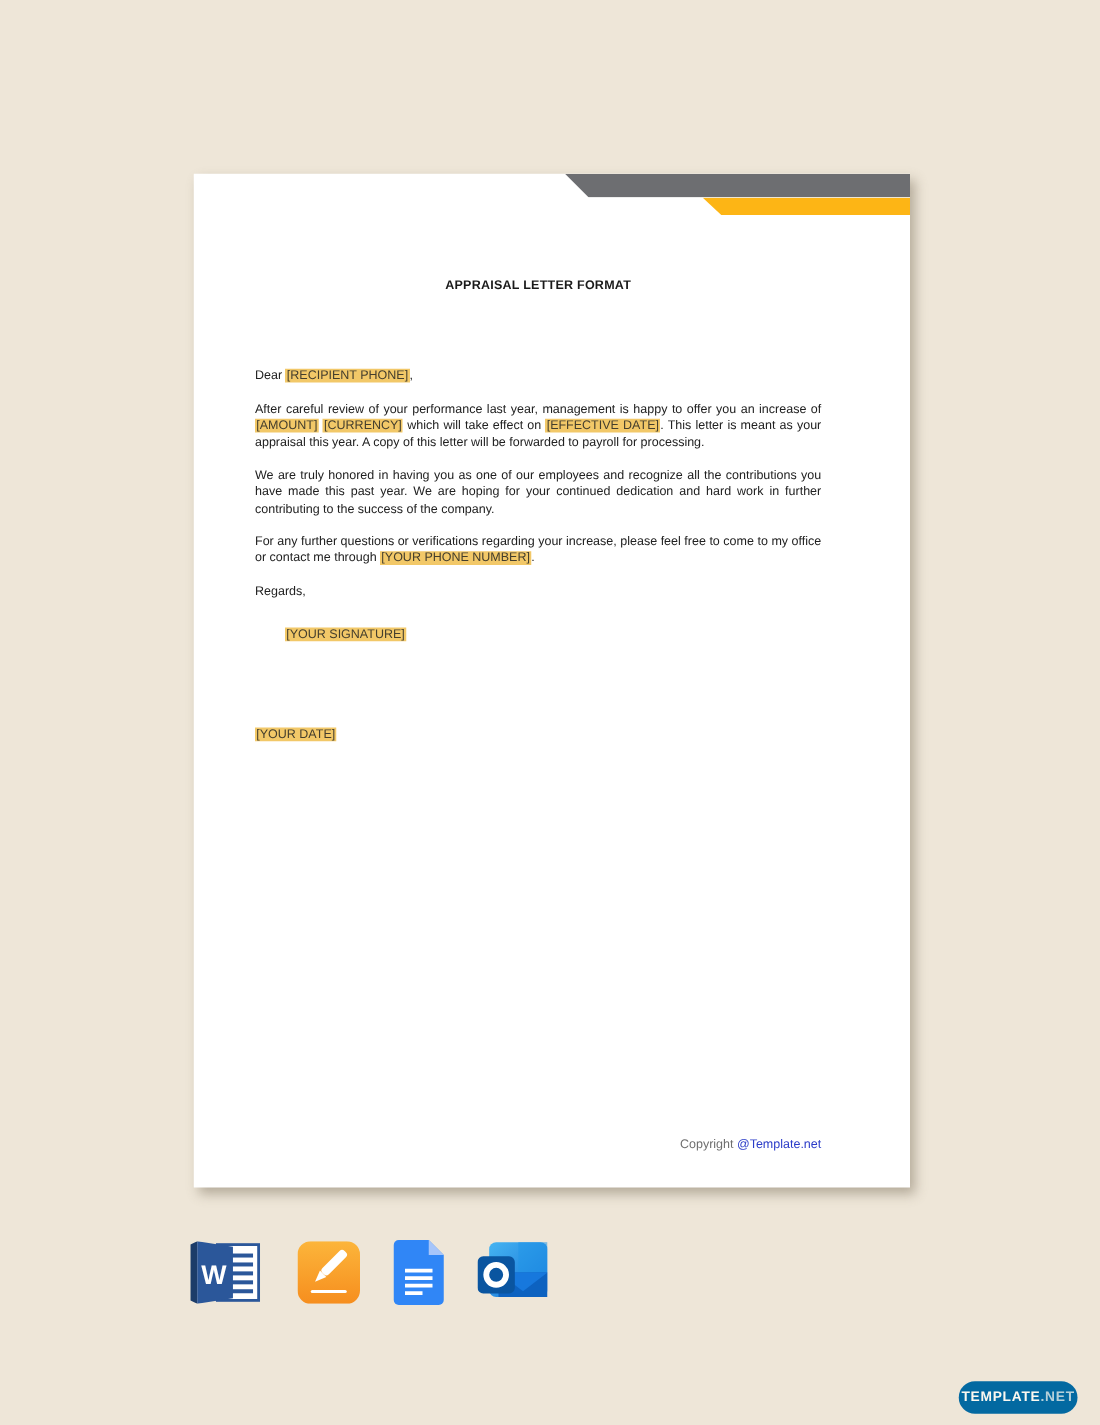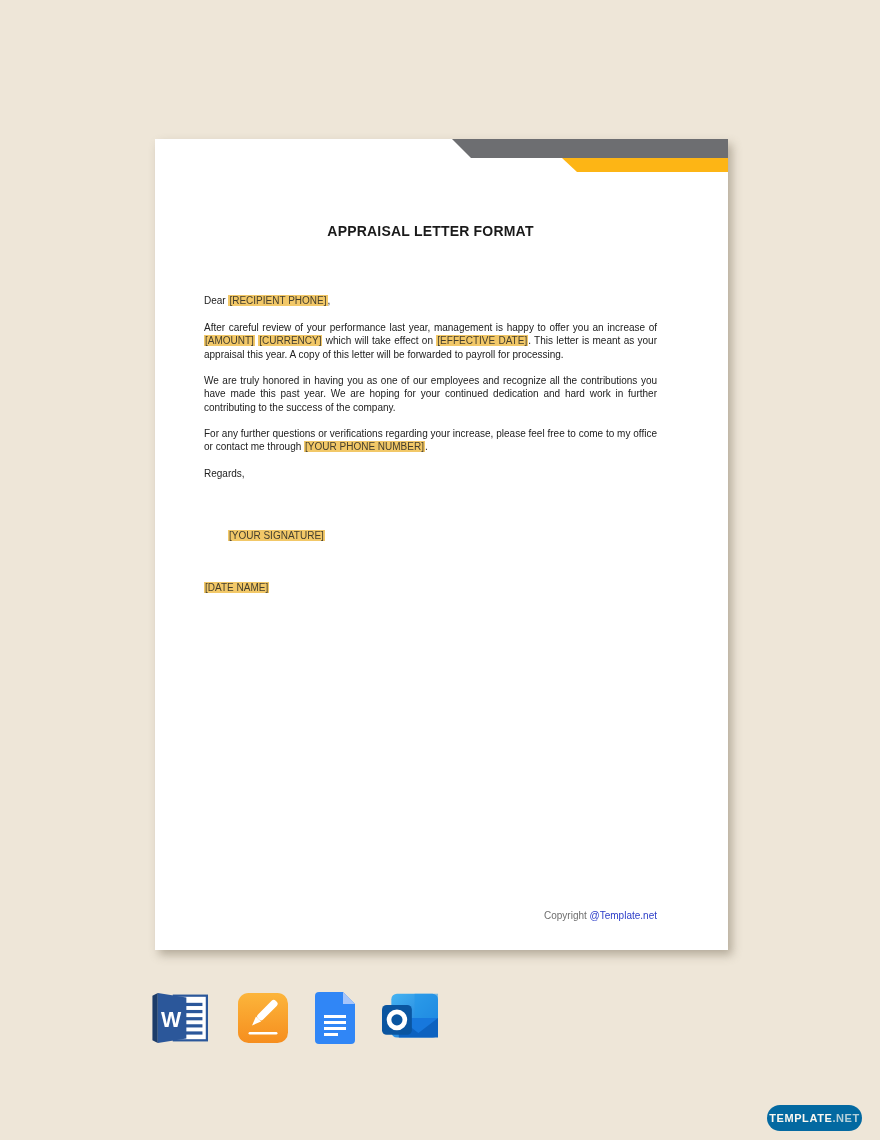--- a/index.html
+++ b/index.html
@@ -24,40 +24,40 @@
   }
   .bar-yellow {
     position:absolute; top:19px; right:0;
     width:166px; height:14px;
     background:#FDB515;
     clip-path:polygon(0 0,100% 0,100% 100%,15px 100%);
   }
   .title {
     position:absolute; top:84px; left:49px; width:453px;
     text-align:center;
-    font-size:14px; font-weight:bold; color:#1a1a1a;
+    font-size:10px; font-weight:bold; color:#1a1a1a;
     letter-spacing:0.2px;
   }
   .block {
     position:absolute; left:49px; width:453px;
     font-size:10px; line-height:13.3px; color:#212121;
   }
   .para { text-align:justify; }
   .hl {
     background:#F2C868;
     color:#443E2D;
     padding:0 1px;
   }
   .b-date   { top:129px; }
   .b-dear   { top:155px; }
   .b-p1     { top:182px; }
   .b-p2     { top:235px; }
   .b-p3     { top:288px; }
   .b-close  { top:328px; }
-  .b-sig    { top:390px;padding-left:24px; }
+  .b-sig    { top:362px;padding-left:24px; }
   .b-name   { top:442px; }
   .copyright {
     position:absolute; top:771px; right:71px;
     font-size:10px; color:#6E6E6E;text-align:right;
   }
   .copyright a { color:#2B3CC8; text-decoration:none; cursor:pointer; }
   .icons-row {
     position:absolute; left:152px; top:991px;
     width:300px; height:54px;
     display:flex; align-items:center;
@@ -91,21 +91,21 @@
   <p class="block para b-p1"><span>After careful review of your performance last year, management is happy to offer you an increase of </span><span class="hl">[AMOUNT]</span><span> </span><span class="hl">[CURRENCY]</span><span> which will take effect on </span><span class="hl">[EFFECTIVE DATE]</span><span>. This letter is meant as your appraisal this year. A copy of this letter will be forwarded to payroll for processing.</span></p>
 
   <p class="block para b-p2">We are truly honored in having you as one of our employees and recognize all the contributions you have made this past year. We are hoping for your continued dedication and hard work in further contributing to the success of the company.</p>
 
   <p class="block para b-p3"><span>For any further questions or verifications regarding your increase, please feel free to come to my office or contact me through </span><span class="hl">[YOUR PHONE NUMBER]</span><span>.</span></p>
 
   <div class="block b-close">Regards,</div>
 
   <div class="block b-sig"><span class="hl">[YOUR SIGNATURE]</span></div>
 
-  <div class="block b-name"><span class="hl">[DATE NAME]</span></div>
+  <div class="block b-name"><span class="hl">[YOUR DATE]</span></div>
 
   <div class="copyright"><span>Copyright </span><a>@Template.net</a></div>
 </div>
 
 <div class="icons-row">
 
   <svg class="app-icon ic-word" width="58" height="50" viewBox="0 0 64 56">
     <rect x="24" y="3" width="37" height="50" fill="#ffffff" stroke="#2B579A" stroke-width="2.5"></rect>
     <rect x="30" y="11" width="26" height="3.6" fill="#2B579A"></rect>
     <rect x="30" y="19" width="26" height="3.6" fill="#2B579A"></rect>

